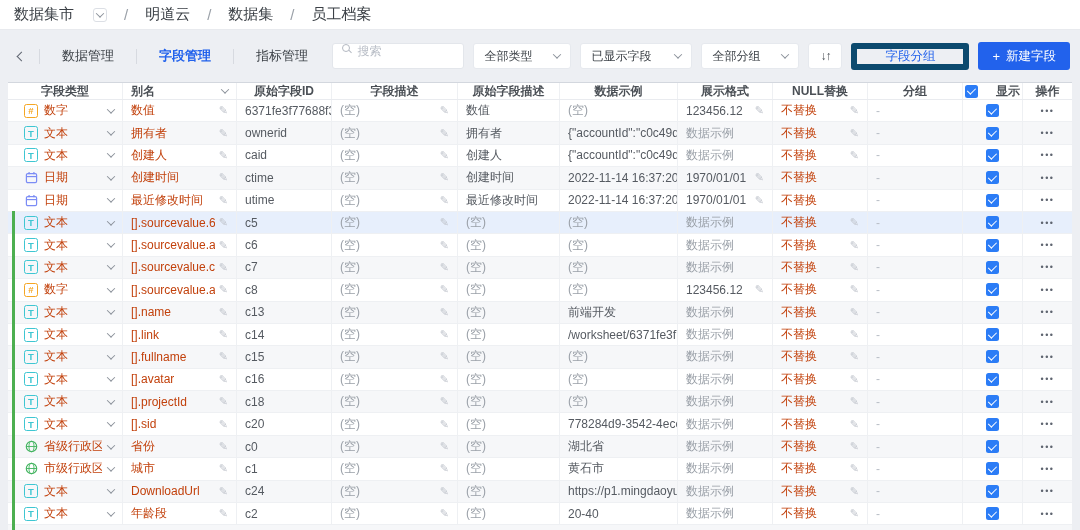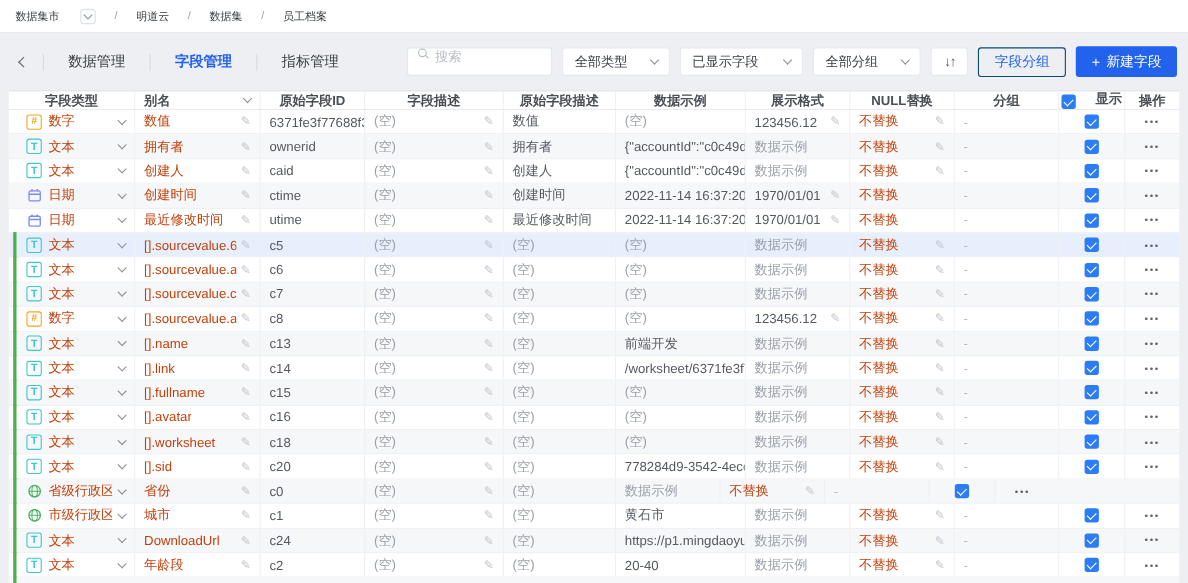--- a/index.html
+++ b/index.html
@@ -3,21 +3,21 @@
 <meta charset="utf-8">
 <style>
   * { box-sizing: border-box; margin: 0; padding: 0; }
   html,body { width:1080px; height:530px; overflow:hidden; }
   body {
     font-family: "Liberation Sans", "DejaVu Sans", sans-serif;
     font-size: 12px; color:#3b4046; background:#edeff3;
   }
   
   .breadcrumb { height:30px; background:#fff; display:flex; align-items:center;
-    padding:0 14px; gap:17px; border-bottom:1px solid #e8eaee; font-size:10px; color:#3b4046;}
+    padding:0 14px; gap:17px; border-bottom:1px solid #e8eaee; font-size:15px; color:#3b4046;}
   .bc-sep { color:#9aa0a8; }
   .bc-item { cursor:default; }
   .chev-box { width:14px; height:14px; border:1px solid #dcdfe5; border-radius:3px;
     display:inline-flex; align-items:center; justify-content:center; margin-left:2px;}
   .chev { width:6px; height:6px; border-right:1.4px solid #8b919a; border-bottom:1.4px solid #8b919a;
     transform:rotate(45deg) translate(-1px,-1px); display:inline-block;}
   
   .toolbar { height:52px; display:flex; align-items:center; padding:0 10px; gap:10px; }
   .chev-left { width:7px; height:7px; border-left:1.6px solid #5f6570; border-bottom:1.6px solid #5f6570;
     transform:rotate(45deg); display:inline-block; margin:0 4px 0 8px;}
@@ -32,35 +32,35 @@
     transform:rotate(45deg); right:-3px; bottom:-1px; }
   .search input { border:0; outline:0; width:100%; background:transparent; font-size:12px;
     font-family:inherit; color:#3b4046;}
   .search input::placeholder { color:#b8bdc6; }
   .select { display:flex; align-items:center; justify-content:space-between; background:#fff;
     border:1px solid #e6e9ee; border-radius:3px; height:26px; padding:0 10px; cursor:pointer;}
   .sel-1{width:98px}.sel-2{width:98px}.sel-3{width:112px}
   .sort-box { width:34px; height:26px; background:#fff; border:1px solid #e6e9ee; border-radius:3px;
     display:flex; align-items:center; justify-content:center; color:#4a4f55; font-size:12px;
     letter-spacing:-1px; cursor:pointer;}
-  .btn-ghost { height:27px; padding:0 14px; border:1px solid #0c4a6e; border-radius:3px;
+  .btn-ghost { height:27px; padding:0 28px; border:6px solid #0c4a6e; border-radius:3px;
     color:var(--accent,#2262ec); background:transparent; display:flex; align-items:center; font-size:12.5px; cursor:pointer;}
   .btn-primary { height:28px; padding:0 14px; border:none; border-radius:3px;
     background:var(--accent,#2262ec); color:#fff; display:flex; align-items:center; gap:6px;
     font-size:12.5px; cursor:pointer;}
   .btn-primary .plus { font-size:13px; }
   
   .table { margin:0 8px; background:#fff; position:relative; height:448px; overflow:hidden;}
   .thead { display:flex; height:18px; background:#fff; border-top:1px solid #d3d7de;
     border-bottom:1px solid #e9ebef; font-weight:bold; color:#4a4f55; }
   .th { display:flex; align-items:center; justify-content:center; padding:0 8px;
     border-right:1px solid #eef0f3; font-size:12px; overflow:hidden; white-space:nowrap;}
   .th-alias { justify-content:center; }
   .th-alias .chev { margin-left:auto; }
-  .th-show { gap:18px;align-items:flex-end; }
+  .th-show { gap:18px; }
   .w1{flex:0 0 115px}.w2{flex:0 0 114px}.w3{flex:0 0 95px}.w4{flex:0 0 126px}
   .w5{flex:0 0 102px}.w6{flex:0 0 118px}.w7{flex:0 0 95px}.w8{flex:0 0 95px}
   .w9{flex:0 0 95px}.w10{flex:0 0 60px}.w11{flex:0 0 49px}
   .trow { display:flex; height:22.4px; background:#fff; position:relative; }
   .trow.alt { background:var(--row-stripe,#f6f7f9); }
   .trow.hl { background:var(--row-highlight,#e7effc); }
   .trow { border-bottom:1px solid #eef0f3; }
   .cell { display:flex; align-items:center; padding:0 8px; border-right:1px solid #eef0f3;
     overflow:hidden; white-space:nowrap; color:#555a61; font-size:12px; height:100%;}
   .cell .val { color:#c2410c; overflow:hidden; }
@@ -720,21 +720,21 @@
         </div>
       </div>
       <div class="trow alt">
         <i class="gbar"></i>
         <div class="cell w1 type-cell">
           <span class="ticon txt">T</span>
           <span class="val">文本</span>
           <span class="chev"></span>
         </div>
         <div class="cell w2">
-          <span class="val">[].worksheet</span>
+          <span class="val">[].projectId</span>
           <span class="pencil">✎</span>
         </div>
         <div class="cell w3">
           <span>c18</span>
         </div>
         <div class="cell w4">
           <span class="muted">(空)</span>
           <span class="pencil">✎</span>
         </div>
         <div class="cell w5">
@@ -821,20 +821,23 @@
         <div class="cell w3">
           <span>c0</span>
         </div>
         <div class="cell w4">
           <span class="muted">(空)</span>
           <span class="pencil">✎</span>
         </div>
         <div class="cell w5">
           <span class="muted">(空)</span>
         </div>
+        <div class="cell w6">
+          <span>湖北省</span>
+        </div>
         <div class="cell w7">
           <span class="muted">数据示例</span>
         </div>
         <div class="cell w8">
           <span class="val">不替换</span>
           <span class="pencil">✎</span>
         </div>
         <div class="cell w9">
           <span class="faint">-</span>
         </div>

